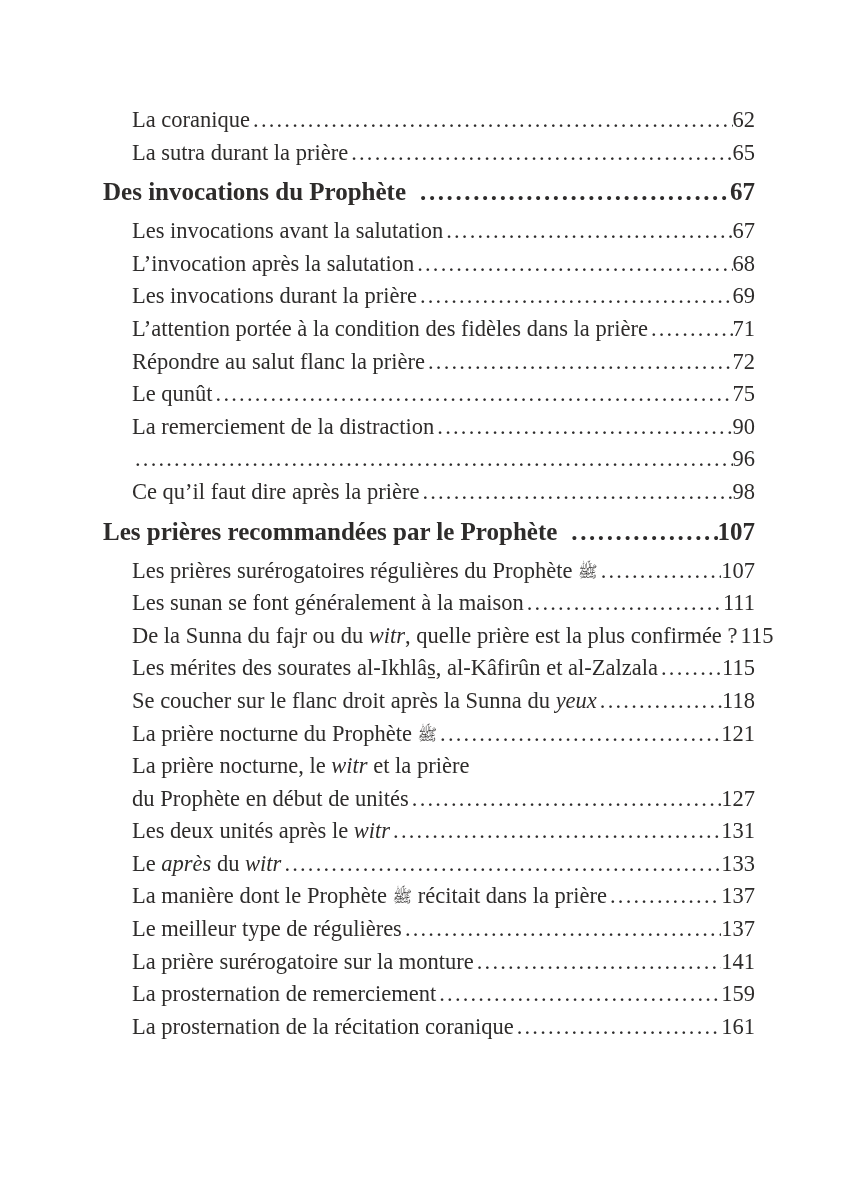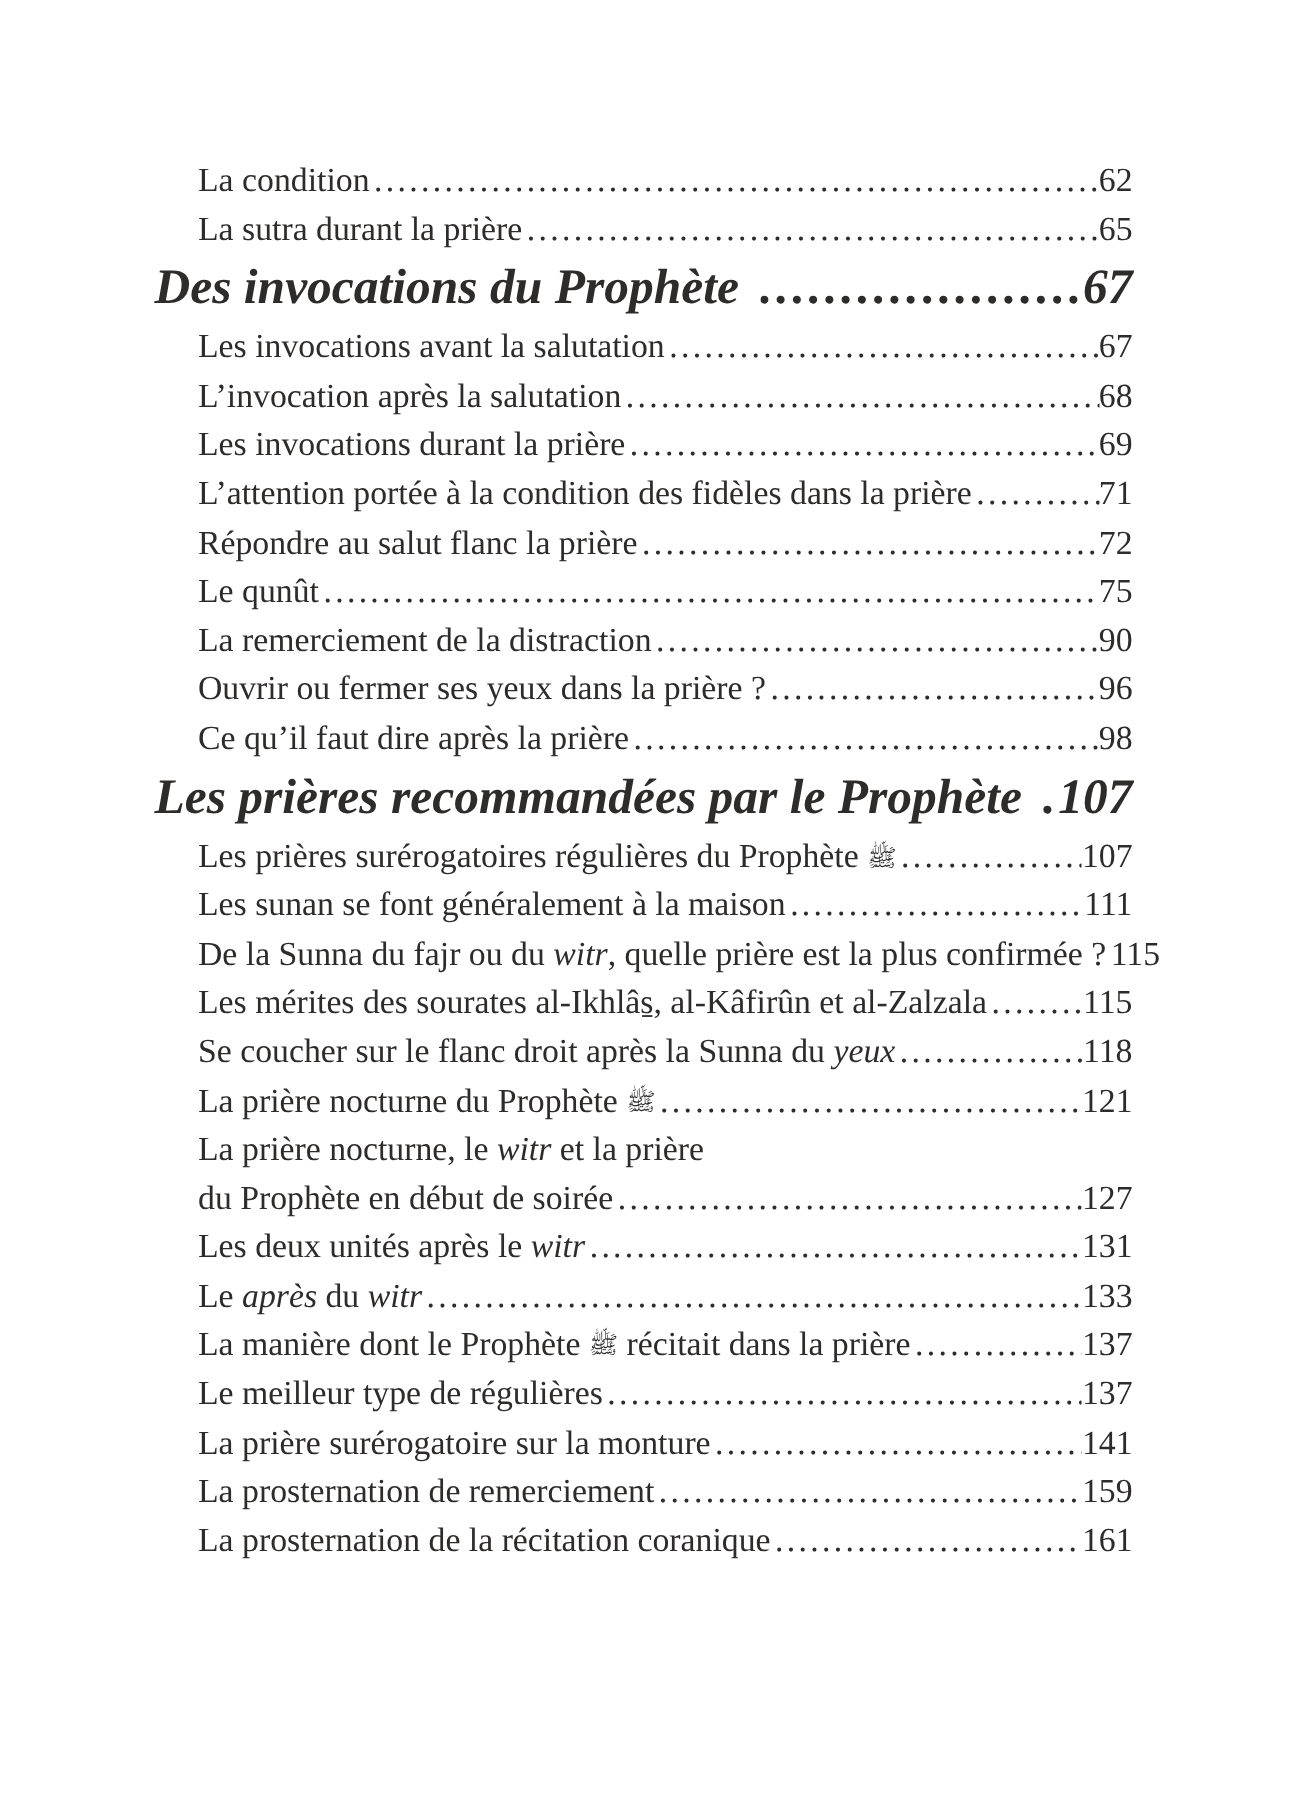--- a/index.html
+++ b/index.html
@@ -28,25 +28,24 @@
     align-items: baseline;
     font-size: 22.5px;
     line-height: 32.6px;
     height: 32.6px;
     white-space: nowrap;
   }
   .row.entry { padding-left: 29px; }
   .row.heading {
     padding-left: 0;
     font-weight: bold;
-    font-size: 33px;
+    font-size: 25px;
     line-height: 40px;
     height: 40px;
     margin: 3px 0 3px 0;
-    font-style: italic;
   }
   .label { flex: 0 0 auto; }
   .it { font-style: italic; }
   .pbuh {
     font-family: "DejaVu Sans", sans-serif;
     font-size: 0.72em;
     position: relative;
     top: -1px;
   }
   .dots {
@@ -62,21 +61,21 @@
     flex: 0 0 auto;
     text-align: right;
   }
 </style>
 </head>
 <body>
 
 <div class="page" style="background: rgb(255, 255, 255); color: rgb(46, 44, 43);">
   <main class="toc" id="toc">
       <div class="row entry">
-        <span class="label"><span>La condition</span></span>
+        <span class="label"><span>La coranique</span></span>
         <span class="dots">............................................................................................................................................................................................................................................................................................................</span>
         <span class="page-num">62</span>
       </div>
       <div class="row entry">
         <span class="label"><span>La sutra durant la prière</span></span>
         <span class="dots">............................................................................................................................................................................................................................................................................................................</span>
         <span class="page-num">65</span>
       </div>
       <div class="row heading">
         <span class="label"><span>Des invocations du Prophète</span></span>
@@ -112,21 +111,20 @@
         <span class="label"><span>Le qunût</span></span>
         <span class="dots">............................................................................................................................................................................................................................................................................................................</span>
         <span class="page-num">75</span>
       </div>
       <div class="row entry">
         <span class="label"><span>La remerciement de la distraction</span></span>
         <span class="dots">............................................................................................................................................................................................................................................................................................................</span>
         <span class="page-num">90</span>
       </div>
       <div class="row entry">
-        <span class="label"><span>Ouvrir ou fermer ses yeux dans la prière ?</span></span>
         <span class="dots">............................................................................................................................................................................................................................................................................................................</span>
         <span class="page-num">96</span>
       </div>
       <div class="row entry">
         <span class="label"><span>Ce qu’il faut dire après la prière</span></span>
         <span class="dots">............................................................................................................................................................................................................................................................................................................</span>
         <span class="page-num">98</span>
       </div>
       <div class="row heading">
         <span class="label"><span>Les prières recommandées par le Prophète</span></span>
@@ -160,21 +158,21 @@
       </div>
       <div class="row entry">
         <span class="label"><span>La prière nocturne du Prophète </span><span class="pbuh">ﷺ</span><span> </span></span>
         <span class="dots">............................................................................................................................................................................................................................................................................................................</span>
         <span class="page-num">121</span>
       </div>
       <div class="row entry">
         <span class="label"><span>La prière nocturne, le </span><span class="it">witr</span><span> et la prière</span></span>
       </div>
       <div class="row entry">
-        <span class="label"><span>du Prophète en début de soirée</span></span>
+        <span class="label"><span>du Prophète en début de unités</span></span>
         <span class="dots">............................................................................................................................................................................................................................................................................................................</span>
         <span class="page-num">127</span>
       </div>
       <div class="row entry">
         <span class="label"><span>Les deux unités après le </span><span class="it">witr</span><span> </span></span>
         <span class="dots">............................................................................................................................................................................................................................................................................................................</span>
         <span class="page-num">131</span>
       </div>
       <div class="row entry">
         <span class="label"><span>Le </span><span class="it">après</span><span> du </span><span class="it">witr</span><span> </span></span>

